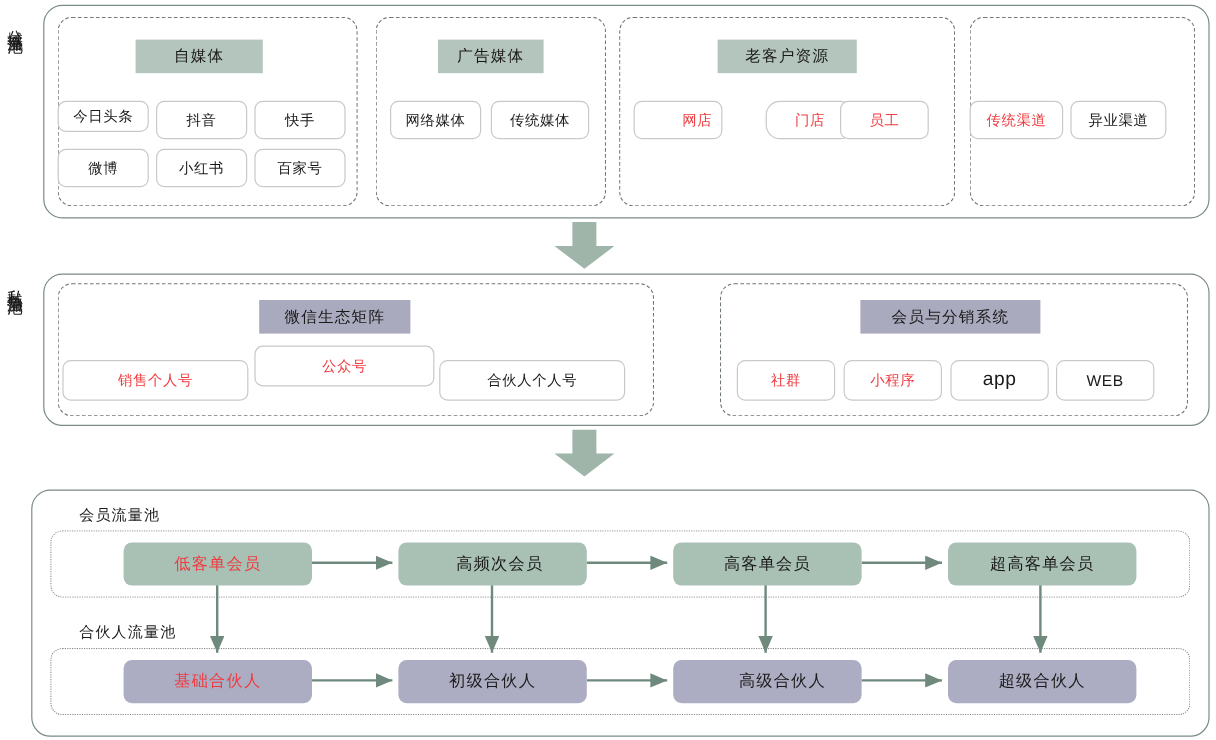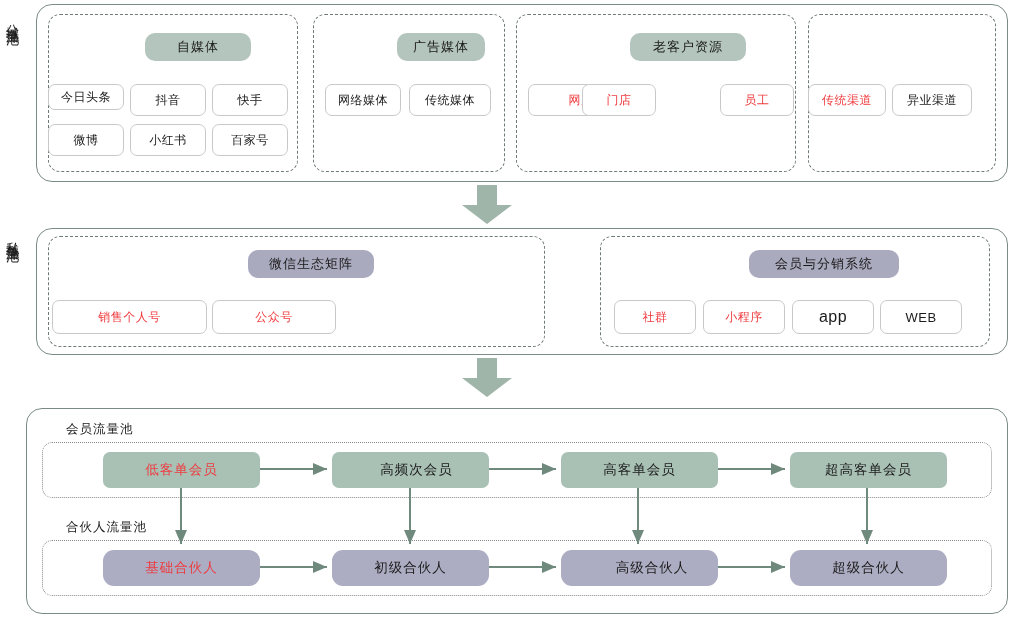--- a/index.html
+++ b/index.html
@@ -46,30 +46,29 @@
     border: 1.4px dashed #6f7a78;
     border-radius: 12px;
     box-sizing: border-box;
     background: #ffffff;
   }
 
   
   .chip {
     position: absolute;
     height: 28px;
-    border-radius: 10px;
+    border-radius: 0;
     display: flex;
     align-items: center;
     justify-content: center;
     font-size: 13px;
     color: #1a1a1a;
     letter-spacing: 1px;
     white-space: nowrap;
     box-sizing: border-box;
-    margin-left: 32px;
   }
   .chip.green { background: #b4c5bd; }
   .chip.purple { background: #aaaabf; }
 
   
   .pill {
     position: absolute;
     border: 1px solid #c9c9c9;
     border-radius: 7px;
     background: #ffffff;
@@ -113,21 +112,21 @@
     display: flex;
     align-items: center;
     justify-content: center;
     font-size: 13.5px;
     letter-spacing: 1px;
     color: #1a1a1a;
     white-space: nowrap;
     box-sizing: border-box;
   }
   .node.green { background: #a9c0b5; }
-  .node.purple { background: #acacc2; border-radius: 11px; }
+  .node.purple { background: #acacc2; }
   .node.red-text { color: #ef3b3f; }
 
   .flow-svg {
     position: absolute;
     left: 0; top: 0;
     width: 1013px;
     height: 617px;
     pointer-events: none;
   }
 </style>
@@ -150,41 +149,42 @@
   <div class="pill" style="left:212px; top:124px; width:76px; height:32px;">百家号</div>
 
   <div class="group" style="left:313px; top:14px; width:192px; height:158px;"></div>
   <div class="chip green" style="left:365px; top:33px; width:88px;">广告媒体</div>
   <div class="pill" style="left:325px; top:84px; width:76px; height:32px;">网络媒体</div>
   <div class="pill" style="left:409px; top:84px; width:82px; height:32px;">传统媒体</div>
 
   <div class="group" style="left:516px; top:14px; width:280px; height:158px;"></div>
   <div class="chip green" style="left:598px; top:33px; width:116px;">老客户资源</div>
   <div class="pill red" style="left:528px; top:84px; width:74px; height:32px;padding-left:32px;">网店</div>
-  <div class="pill red" style="left:582px; top:84px; width:74px; height:32px;">门店</div>
-  <div class="pill red" style="left:700px; top:84px; width:74px; height:32px;margin-left:20px;">员工</div>
+  <div class="pill red" style="left:638px; top:84px; width:74px; height:32px;border-radius:12px;">门店</div>
+  <div class="pill red" style="left:700px; top:84px; width:74px; height:32px;">员工</div>
 
   <div class="group" style="left:808px; top:14px; width:188px; height:158px;"></div>
   <div class="pill red" style="left:808px; top:84px; width:78px; height:32px;">传统渠道</div>
   <div class="pill" style="left:892px; top:84px; width:80px; height:32px;">异业渠道</div>
 
   <div class="block-arrow" style="left:460px; top:185px;">
     <svg viewBox="0 0 54 40" width="54" height="40" aria-hidden="true">
       <polygon points="17,0 37,0 37,20 52,20 27,39 2,20 17,20" fill="#9fb5a9"></polygon>
     </svg>
   </div>
 
   <div class="side-label" style="left:4px; top:231px;">私域流量池</div>
 
   <div class="pool" style="left:36px; top:228px; width:972px; height:127px;"></div>
 
   <div class="group" style="left:48px; top:236px; width:497px; height:111px;"></div>
   <div class="chip purple" style="left:216px; top:250px; width:126px;">微信生态矩阵</div>
   <div class="pill red" style="left:52px; top:300px; width:155px; height:34px;">销售个人号</div>
-  <div class="pill red" style="left:212px; top:300px; width:124px; height:34px;">公众号</div>
+  <div class="pill red" style="left:212px; top:288px; width:150px; height:34px;">公众号</div>
+  <div class="pill" style="left:366px; top:300px; width:155px; height:34px;">合伙人个人号</div>
 
   <div class="group" style="left:600px; top:236px; width:390px; height:111px;"></div>
   <div class="chip purple" style="left:717px; top:250px; width:150px;">会员与分销系统</div>
   <div class="pill red" style="left:614px; top:300px; width:82px; height:34px;">社群</div>
   <div class="pill red" style="left:703px; top:300px; width:82px; height:34px;">小程序</div>
   <div class="pill" style="left:792px; top:300px; width:82px; height:34px; font-size:16px;">app</div>
   <div class="pill" style="left:880px; top:300px; width:82px; height:34px; font-size:13px;">WEB</div>
 
   <div class="block-arrow" style="left:460px; top:358px;">
     <svg viewBox="0 0 54 40" width="54" height="40" aria-hidden="true">

